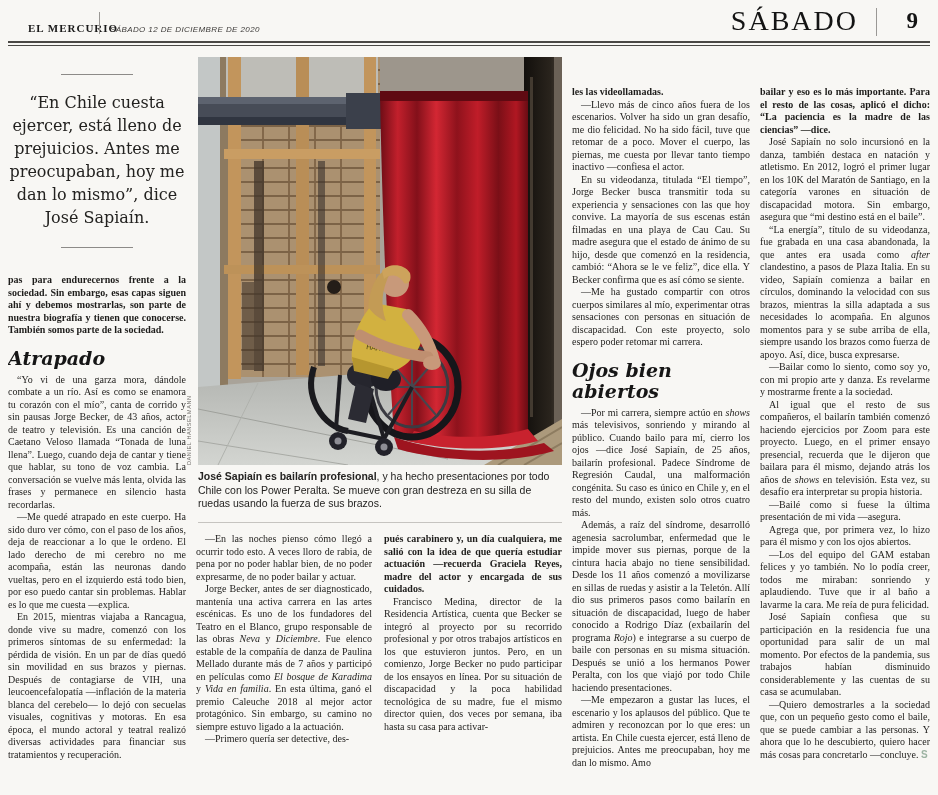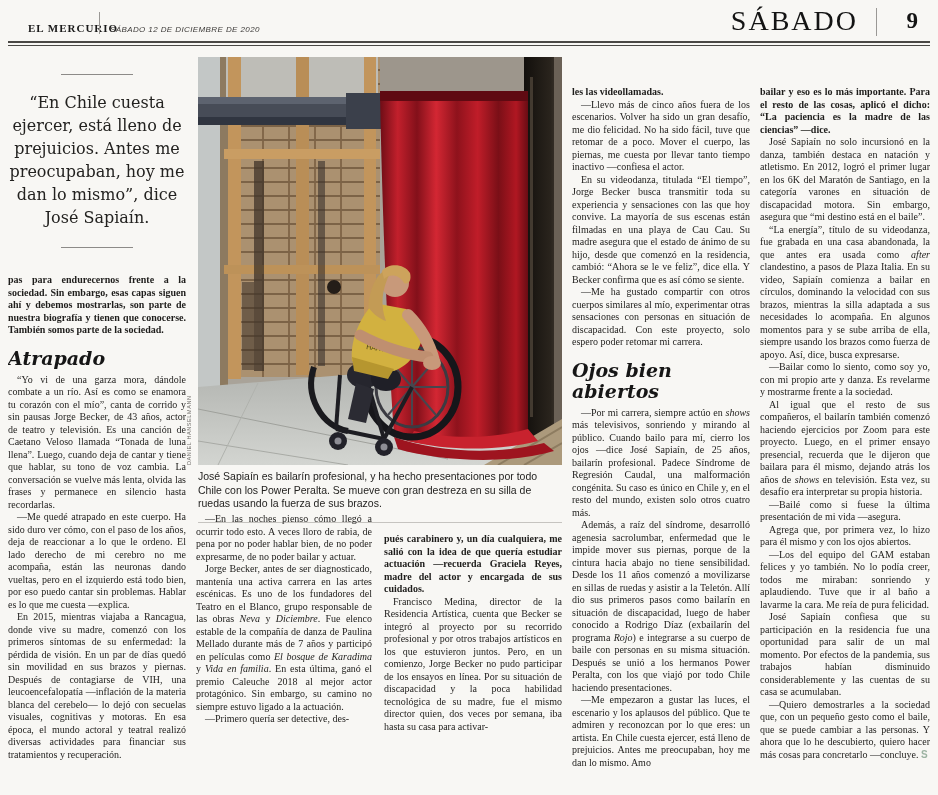--- a/index.html
+++ b/index.html
@@ -16,21 +16,21 @@
   .mast-div.d2{left:876px;top:8px;height:28px;}
   .mast-date{position:absolute;left:110px;top:25px;font-size:8px;letter-spacing:.4px;color:#3c3a38;font-family:"Liberation Sans",sans-serif;font-style:italic;}
   .section-title{position:absolute;right:80px;top:5px;font-size:28px;letter-spacing:2px;color:#141414;font-family:"Liberation Serif",serif;}
   .page-num{position:absolute;right:20px;top:8px;font-size:23px;font-weight:bold;color:#141414;font-family:"Liberation Serif",serif;}
   .rule-double{position:absolute;left:8px;top:41px;width:922px;height:2px;border-top:2px solid #4a4845;border-bottom:1px solid #4a4845;}
   
   .col{position:absolute;overflow:hidden;text-align:justify;font-size:10px;line-height:12.5px;}
   .col p{margin:0;text-indent:9px;}
   .col p.noindent{text-indent:0;font-weight:bold;}
   .col1{left:8px;top:44px;width:178px;height:748px;}
-  .col2{left:196px;top:513px;width:176px;height:258px;}
+  .col2{left:196px;top:533px;width:176px;height:258px;}
   .col3{left:384px;top:533px;width:178px;height:258px;}
   .col4{left:572px;top:86px;width:178px;height:706px;}
   .col5{left:760px;top:86px;width:170px;height:706px;}
   .subhead{font-size:19px;line-height:21px;font-weight:bold;font-style:italic;margin:11px 0 5px;text-align:left;text-indent:0;color:#161616;font-family:"DejaVu Serif",serif;}
   
   .pq-rule{width:72px;height:1px;background:#8d8b88;margin:30px auto 16px;}
   .pq-rule.bottom{margin:18px auto 26px;}
   .pull-quote{
     font-family:"DejaVu Serif",serif;font-size:16px;line-height:23px;
     text-align:center;color:#232220;text-indent:0;
@@ -40,21 +40,21 @@
   .photo svg{display:block;}
   .photo-credit{
     position:absolute;left:186px;top:330px;height:135px;
     writing-mode:vertical-rl;transform:rotate(180deg);
     font-family:"Liberation Sans",sans-serif;font-size:5.5px;letter-spacing:.6px;color:#6f6d69;
   }
   .caption{
     position:absolute;left:198px;top:470px;width:364px;
     font-family:"Liberation Sans",sans-serif;font-size:10.5px;line-height:13.5px;color:#242321;text-align:left;
   }
-  .caption b{font-weight:normal;}
+  .caption b{font-weight:bold;}
   .caption-rule{position:absolute;left:198px;top:522px;width:364px;height:1px;background:#c6c4c0;}
   .endmark{font-family:"Liberation Sans",sans-serif;font-weight:bold;color:#9cb3a2;}
   i{}
 </style>
 </head>
 <body>
 
 <div class="page">
 
   <div class="masthead">
@@ -228,21 +228,21 @@
     <p>En su videodanza, titulada “El tiempo”, Jorge Becker busca transmitir toda su experiencia y sensaciones con las que hoy convive. La mayoría de sus escenas están filmadas en una playa de Cau Cau. Su madre asegura que el estado de ánimo de su hijo, desde que comenzó en la residencia, cambió: “Ahora se le ve feliz”, dice ella. Y Becker confirma que es así cómo se siente.</p>
     <p>—Me ha gustado compartir con otros cuerpos similares al mío, experimentar otras sensaciones con personas en situación de discapacidad. Con este proyecto, solo espero poder retomar mi carrera.</p>
     <h2 class="subhead">Ojos bien abiertos</h2>
     <p>—Por mi carrera, siempre actúo en <i>shows</i> más televisivos, sonriendo y mirando al público. Cuando bailo para mí, cierro los ojos —dice José Sapiaín, de 25 años, bailarín profesional. Padece Síndrome de Regresión Caudal, una malformación congénita. Su caso es único en Chile y, en el resto del mundo, existen solo otros cuatro más.</p>
     <p>Además, a raíz del síndrome, desarrolló agenesia sacrolumbar, enfermedad que le impide mover sus piernas, porque de la cintura hacia abajo no tiene sensibilidad. Desde los 11 años comenzó a movilizarse en sillas de ruedas y asistir a la Teletón. Allí dio sus primeros pasos como bailarín en situación de discapacidad, luego de haber conocido a Rodrigo Díaz (exbailarín del programa <i>Rojo</i>) e integrarse a su cuerpo de baile con personas en su misma situación. Después se unió a los hermanos Power Peralta, con los que viajó por todo Chile haciendo presentaciones.</p>
     <p>—Me empezaron a gustar las luces, el escenario y los aplausos del público. Que te admiren y reconozcan por lo que eres: un artista. En Chile cuesta ejercer, está lleno de prejuicios. Antes me preocupaban, hoy me dan lo mismo. Amo</p>
   </div>
 
   <div class="col col5">
     <p class="noindent">bailar y eso es lo más importante. Para el resto de las cosas, aplicó el dicho: “La paciencia es la madre de las ciencias” —dice.</p>
-    <p>José Sapiaín no solo incursionó en la danza, también destaca en natación y atletismo. En 2012, logró el primer lugar en los 6K del Maratón de Santiago, en la categoría varones en situación de discapacidad motora. Sin embargo, asegura que “mi destino está en el baile”.</p>
+    <p>José Sapiaín no solo incursionó en la danza, también destaca en natación y atletismo. En 2012, logró el primer lugar en los 10K del Maratón de Santiago, en la categoría varones en situación de discapacidad motora. Sin embargo, asegura que “mi destino está en el baile”.</p>
     <p>“La energía”, título de su videodanza, fue grabada en una casa abandonada, la que antes era usada como <i>after</i> clandestino, a pasos de Plaza Italia. En su video, Sapiaín comienza a bailar en círculos, dominando la velocidad con sus brazos, mientras la silla adaptada a sus necesidades lo acompaña. En algunos momentos para y se sube arriba de ella, siempre usando los brazos como fuerza de apoyo. Así, dice, busca expresarse.</p>
     <p>—Bailar como lo siento, como soy yo, con mi propio arte y danza. Es revelarme y mostrarme frente a la sociedad.</p>
     <p>Al igual que el resto de sus compañeros, el bailarín también comenzó haciendo ejercicios por Zoom para este proyecto. Luego, en el primer ensayo presencial, recuerda que le dijeron que bailara para él mismo, dejando atrás los años de <i>shows</i> en televisión. Esta vez, su desafío era interpretar su propia historia.</p>
     <p>—Bailé como si fuese la última presentación de mi vida —asegura.</p>
     <p>Agrega que, por primera vez, lo hizo para él mismo y con los ojos abiertos.</p>
     <p>—Los del equipo del GAM estaban felices y yo también. No lo podía creer, todos me miraban: sonriendo y aplaudiendo. Tuve que ir al baño a lavarme la cara. Me reía de pura felicidad.</p>
     <p>José Sapiaín confiesa que su participación en la residencia fue una oportunidad para salir de un mal momento. Por efectos de la pandemia, sus trabajos habían disminuido considerablemente y las cuentas de su casa se acumulaban.</p>
     <p><span>—Quiero demostrarles a la sociedad que, con un pequeño gesto como el baile, que se puede cambiar a las personas. Y ahora que lo he descubierto, quiero hacer más cosas para concretarlo —concluye.</span> <span class="endmark">S</span></p>
   </div>
 

